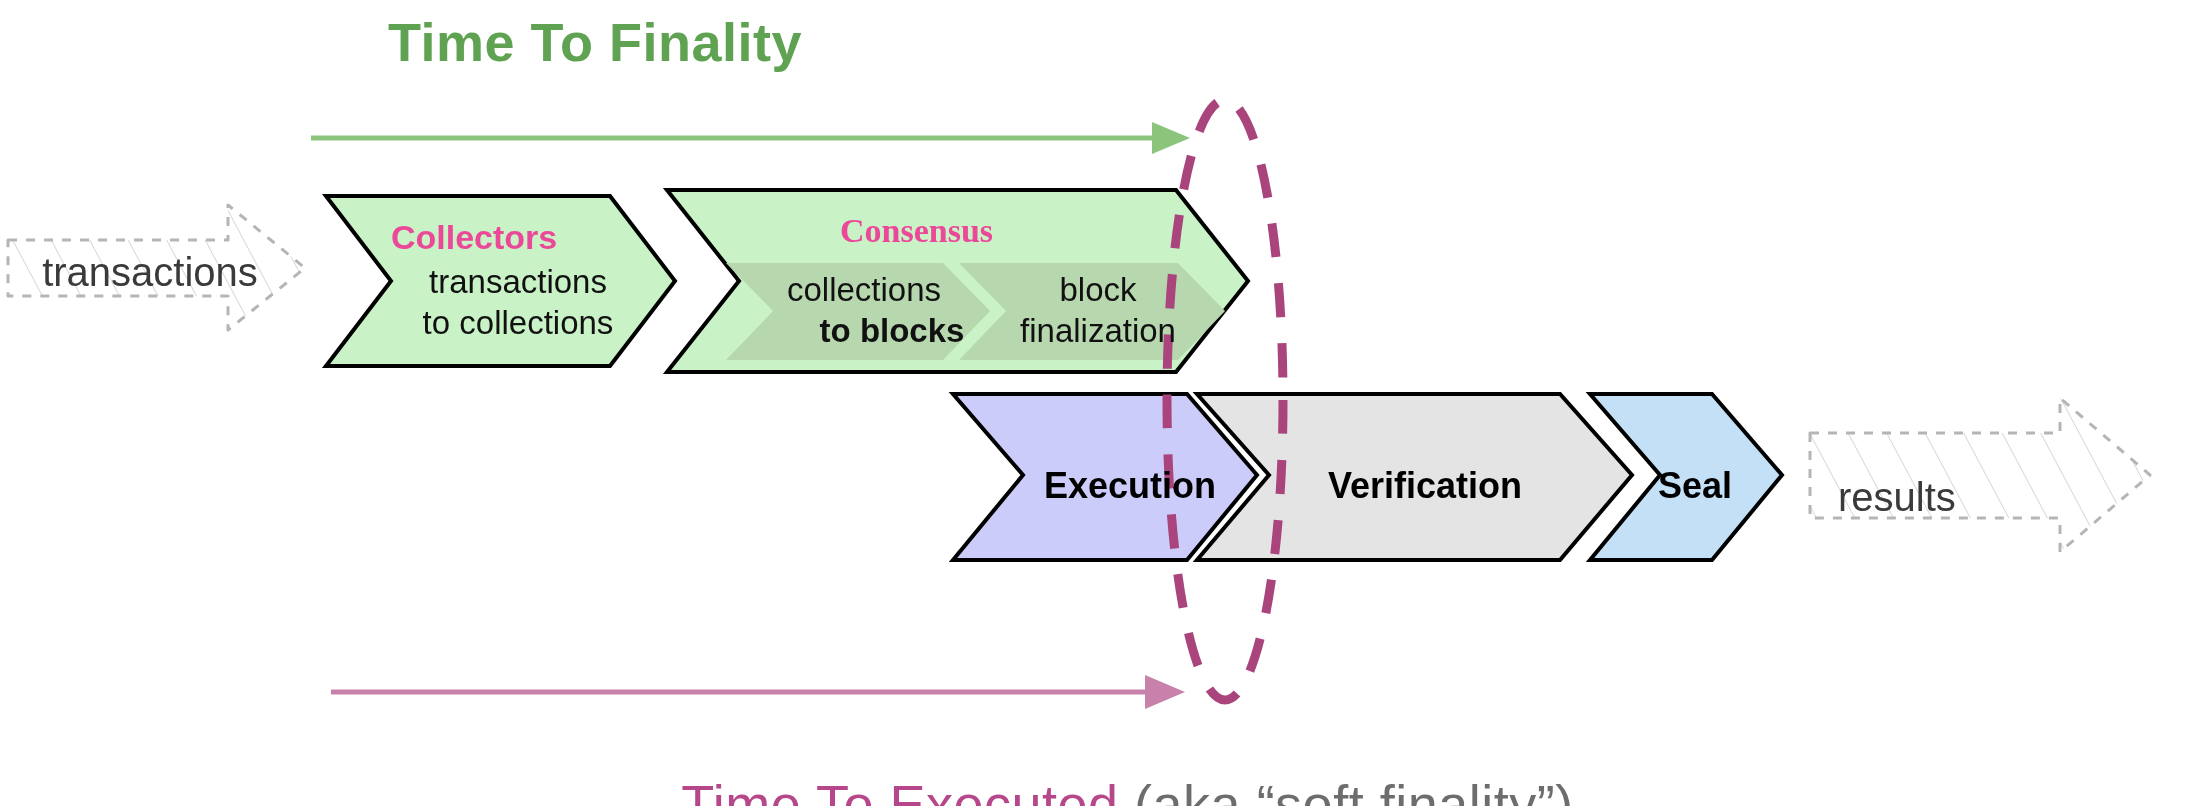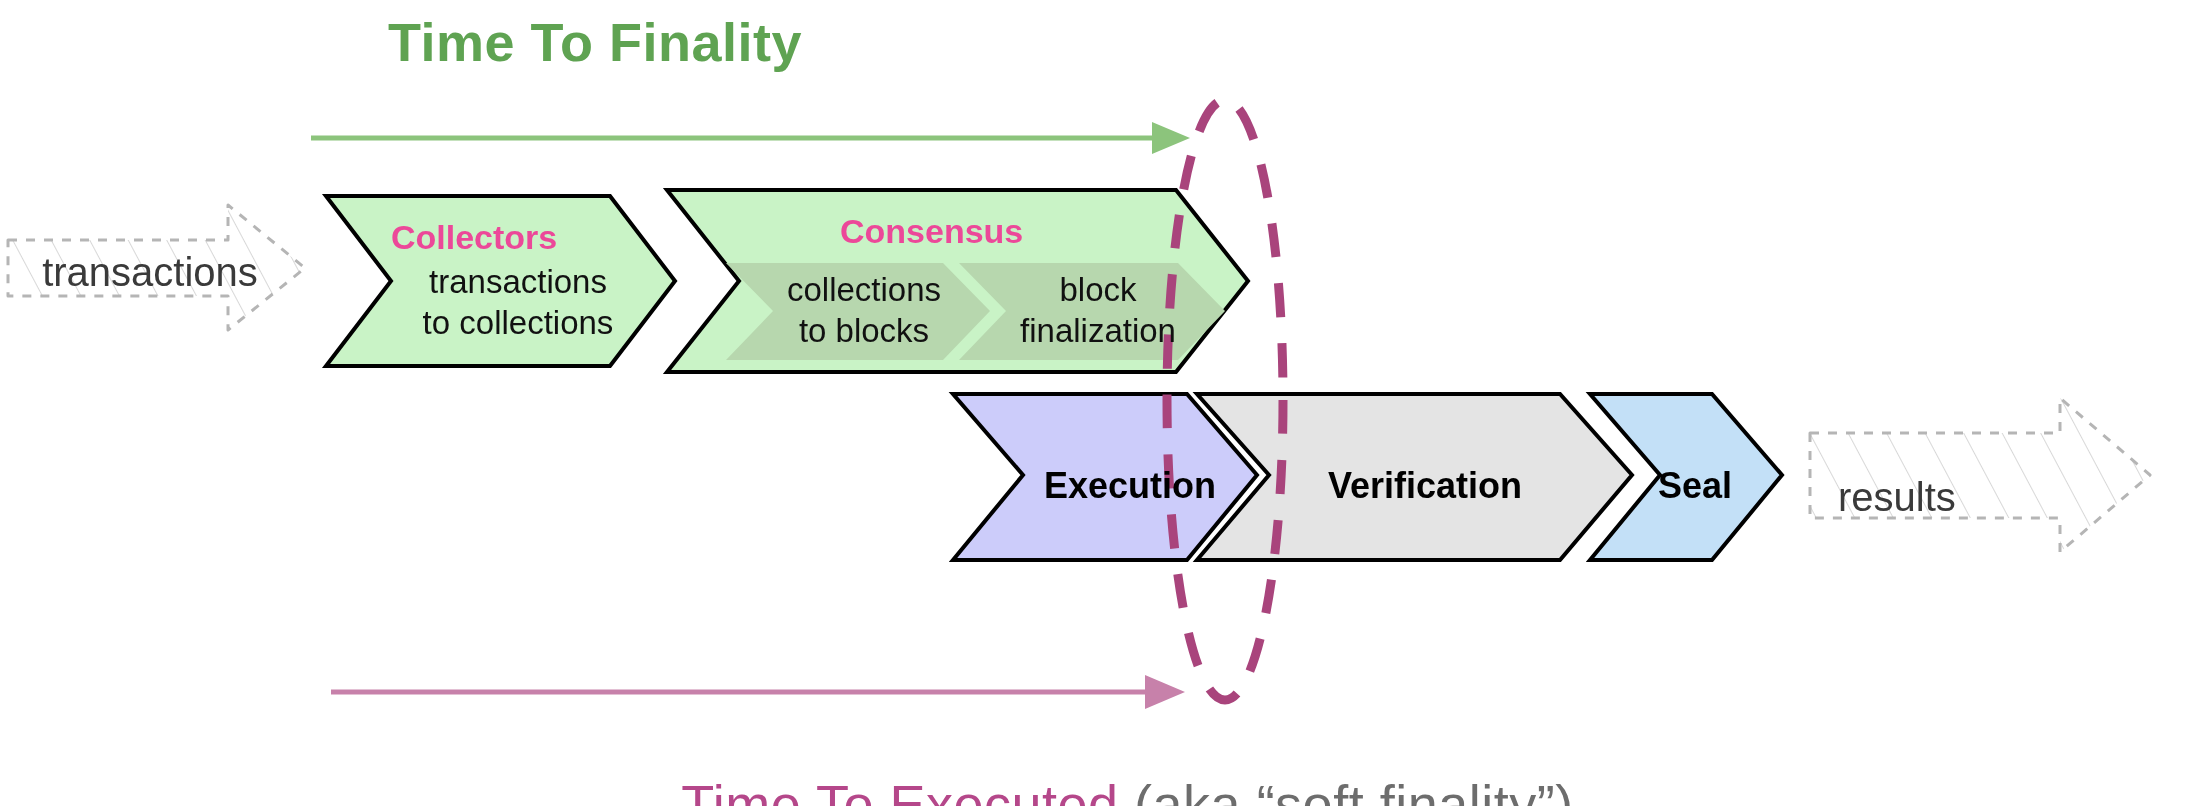--- a/index.html
+++ b/index.html
@@ -136,23 +136,23 @@
   </svg>
 
   <div class="txt title-ttf">Time To Finality</div>
 
   <div class="txt sketch-label" style="left:10px; top:250px; width:280px;">transactions</div>
 
   <div class="txt chev-title" style="left:391px; top:218px; width:254px;">Collectors</div>
   <div class="txt chev-sub" style="left:381px; top:264px; width:274px;">transactions</div>
   <div class="txt chev-sub" style="left:381px; top:305px; width:274px;">to collections</div>
 
-  <div class="txt chev-title" style="left:840px; top:212px; width:260px;">Consensus</div>
+  <div class="txt chev-title" style="left:840px; top:212px; width:260px;font-family:Liberation Serif, serif;">Consensus</div>
   <div class="txt chev-sub" style="left:750px; top:272px; width:228px;">collections</div>
-  <div class="txt chev-sub" style="left:750px; top:313px; width:228px;">to blocks</div>
+  <div class="txt chev-sub" style="left:778px; top:313px; width:228px;font-weight:bold;">to blocks</div>
   <div class="txt chev-sub" style="left:982px; top:272px; width:232px;">block</div>
   <div class="txt chev-sub" style="left:982px; top:313px; width:232px;">finalization</div>
 
   <div class="txt chev-big" style="left:1018px; top:455px; width:224px;">Execution</div>
 
   <div class="txt chev-big" style="left:1288px; top:455px; width:274px;">Verification</div>
 
   <div class="txt chev-big" style="left:1640px; top:455px; width:110px;">Seal</div>
 
   <div class="txt sketch-label" style="left:1838px; top:475px; width:240px; text-align:left;">results</div>

